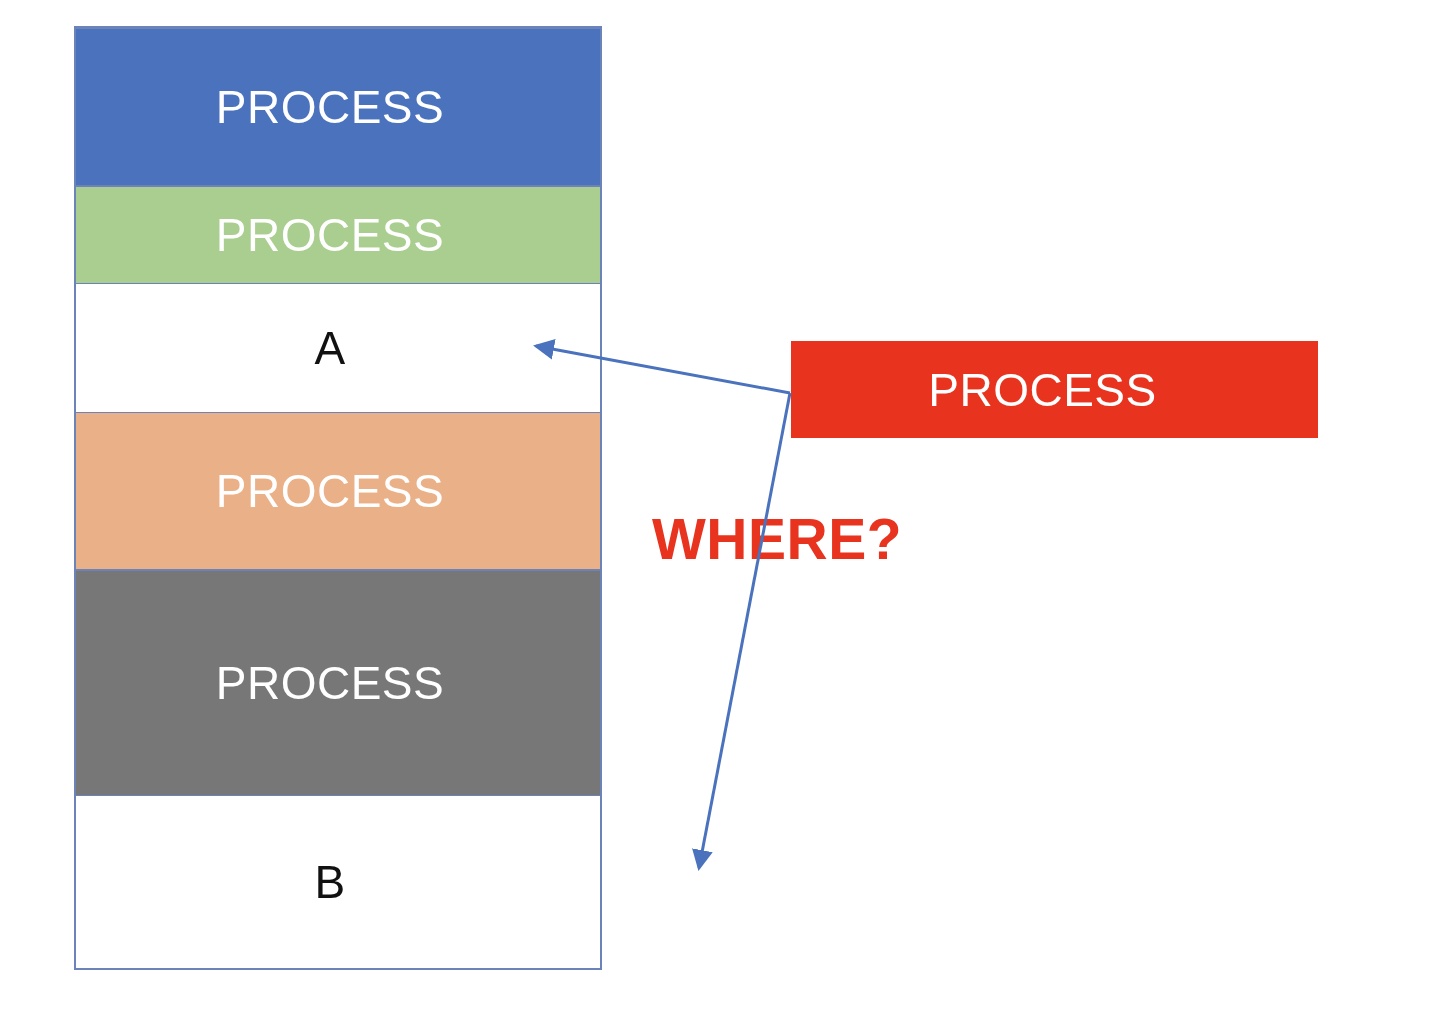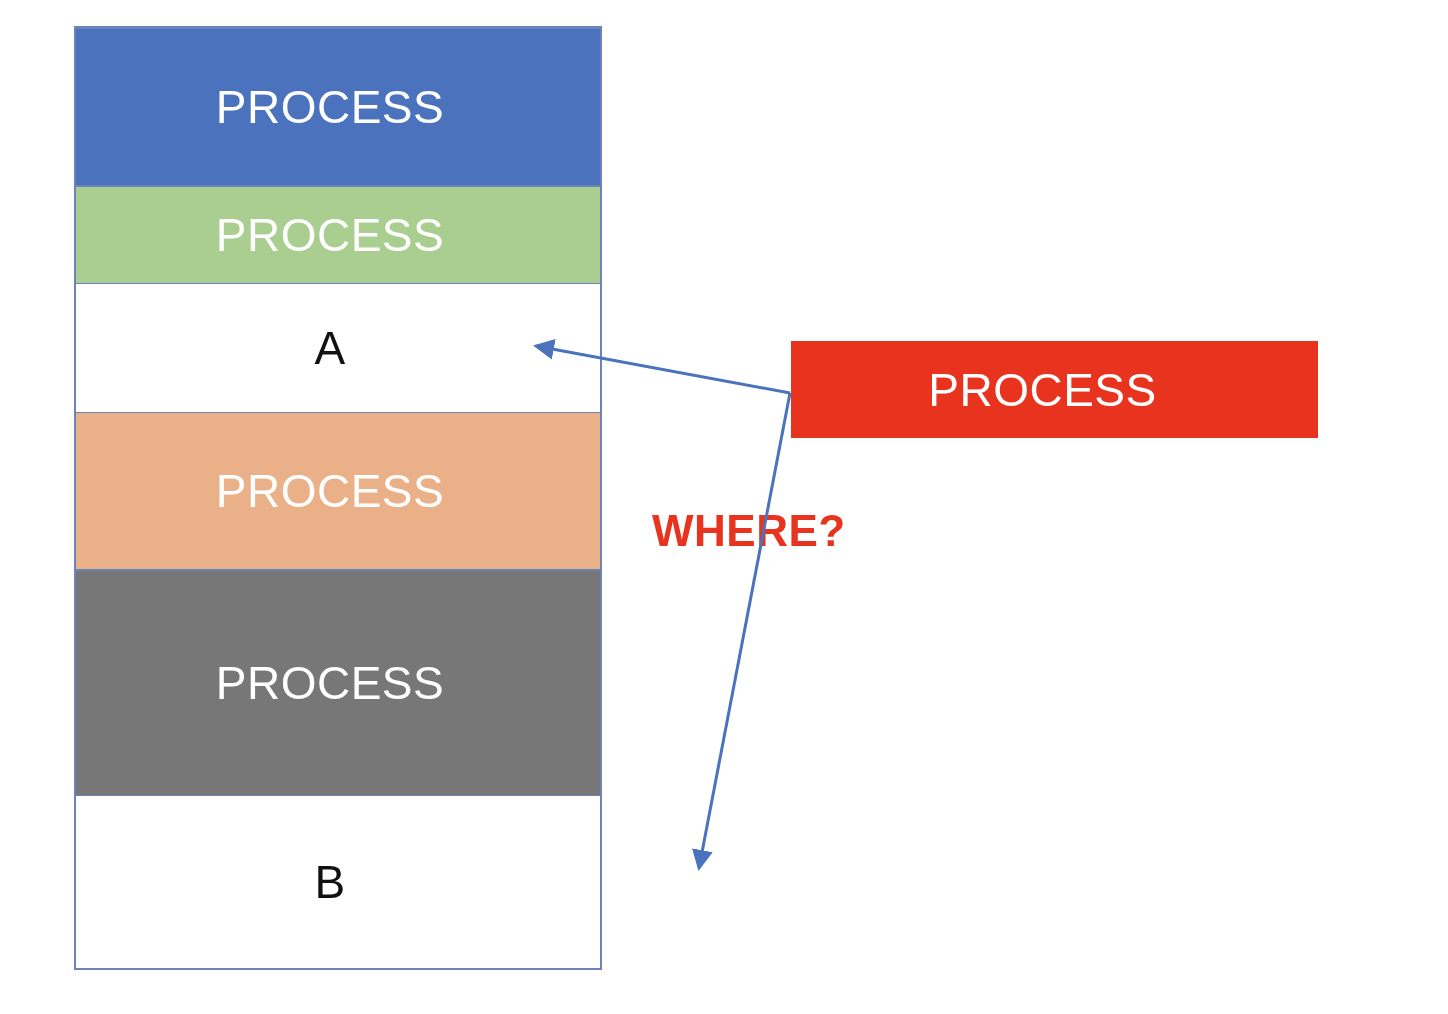--- a/index.html
+++ b/index.html
@@ -75,21 +75,21 @@
     align-items: center;
     justify-content: center;
   }
   #incoming-process .block-label { transform: translateX(-12px); }
 
   
   #where-label {
     position: absolute;
     left: 652px;
     top: 506px;
-    font-size: 44px;
+    font-size: 57px;
     font-weight: bold;
     color: #E8331F;
     letter-spacing: 0.5px;
     white-space: nowrap;
   }
 
   
   #arrows {
     position: absolute;
     left: 0;

